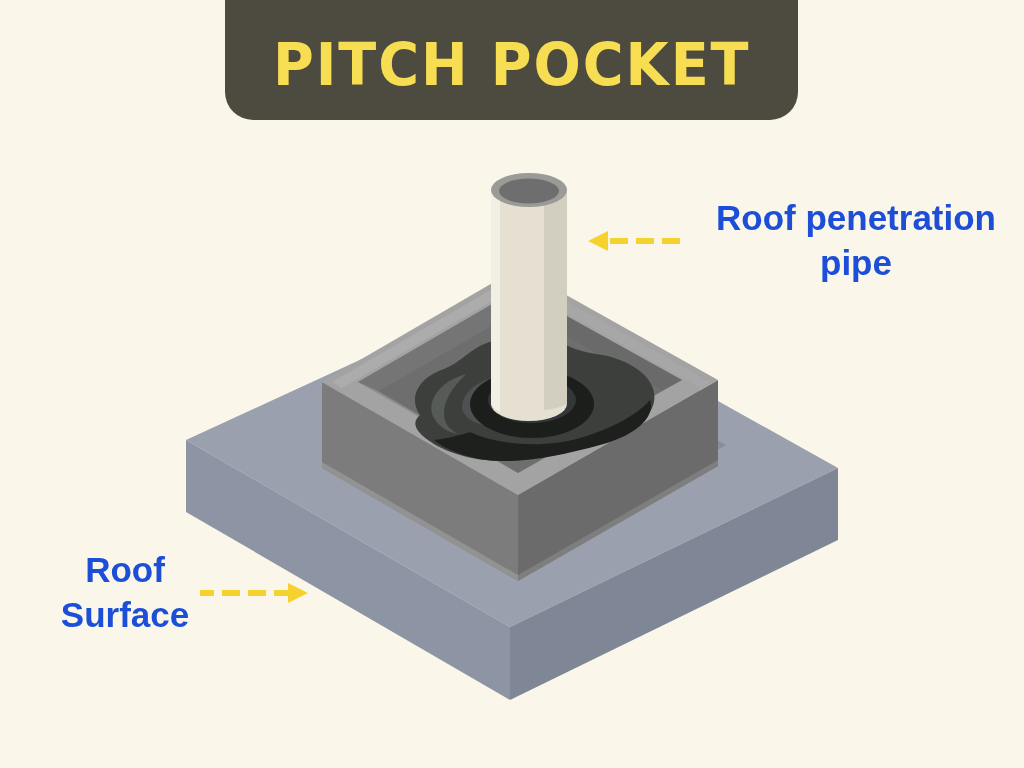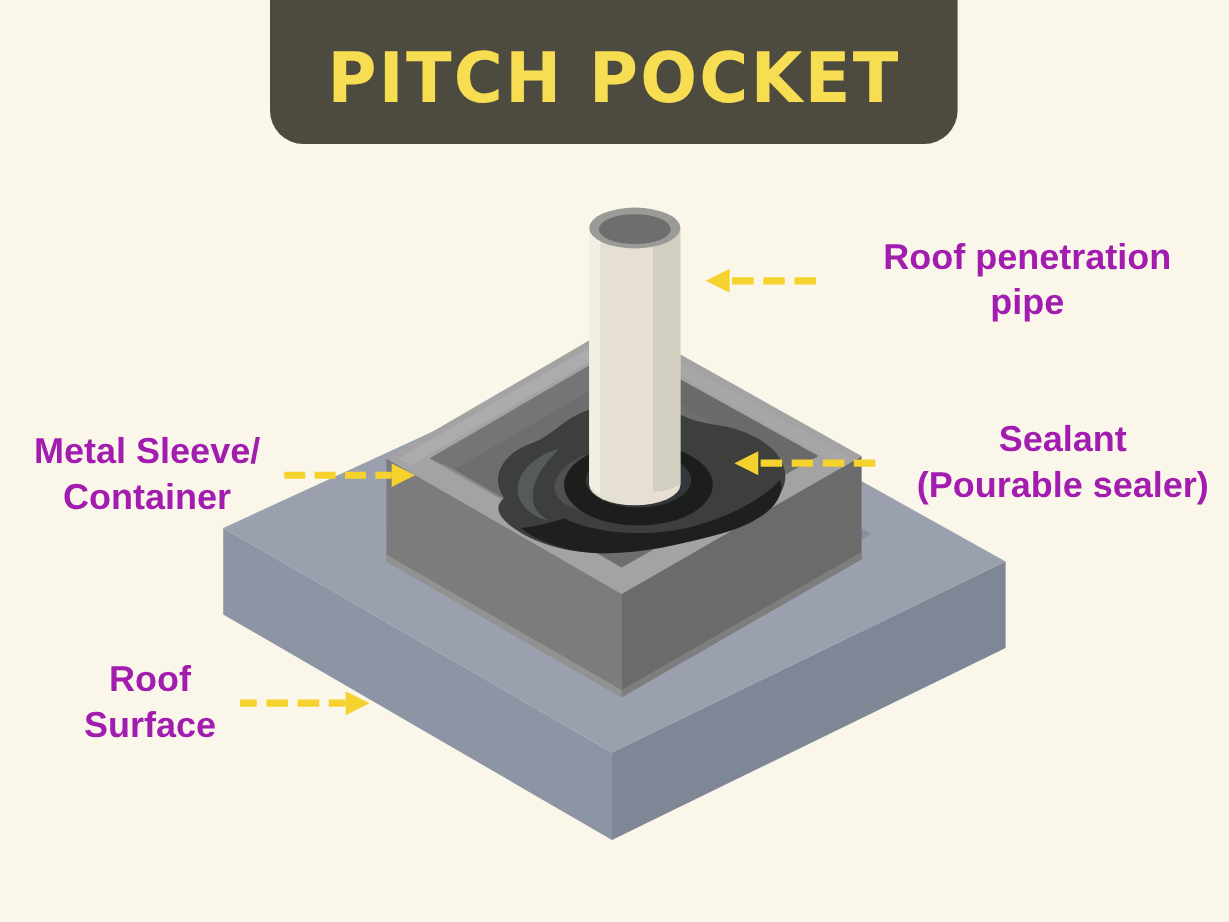--- a/index.html
+++ b/index.html
@@ -56,23 +56,23 @@
   
   .callout {
     position: absolute;
     display: flex;
     align-items: center;
     gap: 0px;
   }
   .callout-text {
     font-family: "Liberation Sans", sans-serif;
     font-weight: 700;
-    font-size: 30px;
+    font-size: 35px;
     line-height: 1.28;
-    color: #a21caf;
+    color: #1d4ed8;
     white-space: pre-line;
   }
   .callout-text.center-align{ text-align: center; }
 
   .arrow { display: block; }
 
   #callout-pipe {
     left: 586px;
     top: 196px;
     width: 420px;
@@ -235,47 +235,21 @@
       <g stroke="#f5d22e" stroke-width="6" stroke-linecap="butt">
         <line x1="24" y1="13" x2="42" y2="13"></line>
         <line x1="50" y1="13" x2="68" y2="13"></line>
         <line x1="76" y1="13" x2="94" y2="13"></line>
       </g>
     </svg>
     <div class="callout-text center-align">Roof penetration
 pipe</div>
   </div>
 
-  <div class="callout" id="callout-sleeve">
-    <div class="callout-text center-align">Metal Sleeve/
-Container</div>
-    <svg class="arrow" width="118" height="26" viewBox="0 0 118 26">
-      <g stroke="#f5d22e" stroke-width="6" stroke-linecap="butt">
-        <line x1="4" y1="13" x2="22" y2="13"></line>
-        <line x1="30" y1="13" x2="48" y2="13"></line>
-        <line x1="56" y1="13" x2="74" y2="13"></line>
-        <line x1="82" y1="13" x2="96" y2="13"></line>
-      </g>
-      <path d="M 116,13 L 96,3 L 96,23 Z" fill="#f5d22e"></path>
-    </svg>
-  </div>
-
-  <div class="callout" id="callout-sealant">
-    <svg class="arrow" width="140" height="26" viewBox="0 0 140 26">
-      <path d="M 2,13 L 22,3 L 22,23 Z" fill="#f5d22e"></path>
-      <g stroke="#f5d22e" stroke-width="6" stroke-linecap="butt">
-        <line x1="24" y1="13" x2="42" y2="13"></line>
-        <line x1="50" y1="13" x2="68" y2="13"></line>
-        <line x1="76" y1="13" x2="94" y2="13"></line>
-        <line x1="102" y1="13" x2="120" y2="13"></line>
-      </g>
-    </svg>
-    <div class="callout-text center-align">Sealant
-(Pourable sealer)</div>
-  </div>
+
 
   <div class="callout" id="callout-roof">
     <div class="callout-text center-align">Roof
 Surface</div>
     <svg class="arrow" width="112" height="26" viewBox="0 0 112 26">
       <g stroke="#f5d22e" stroke-width="6" stroke-linecap="butt">
         <line x1="2" y1="13" x2="16" y2="13"></line>
         <line x1="24" y1="13" x2="42" y2="13"></line>
         <line x1="50" y1="13" x2="68" y2="13"></line>
         <line x1="76" y1="13" x2="90" y2="13"></line>

